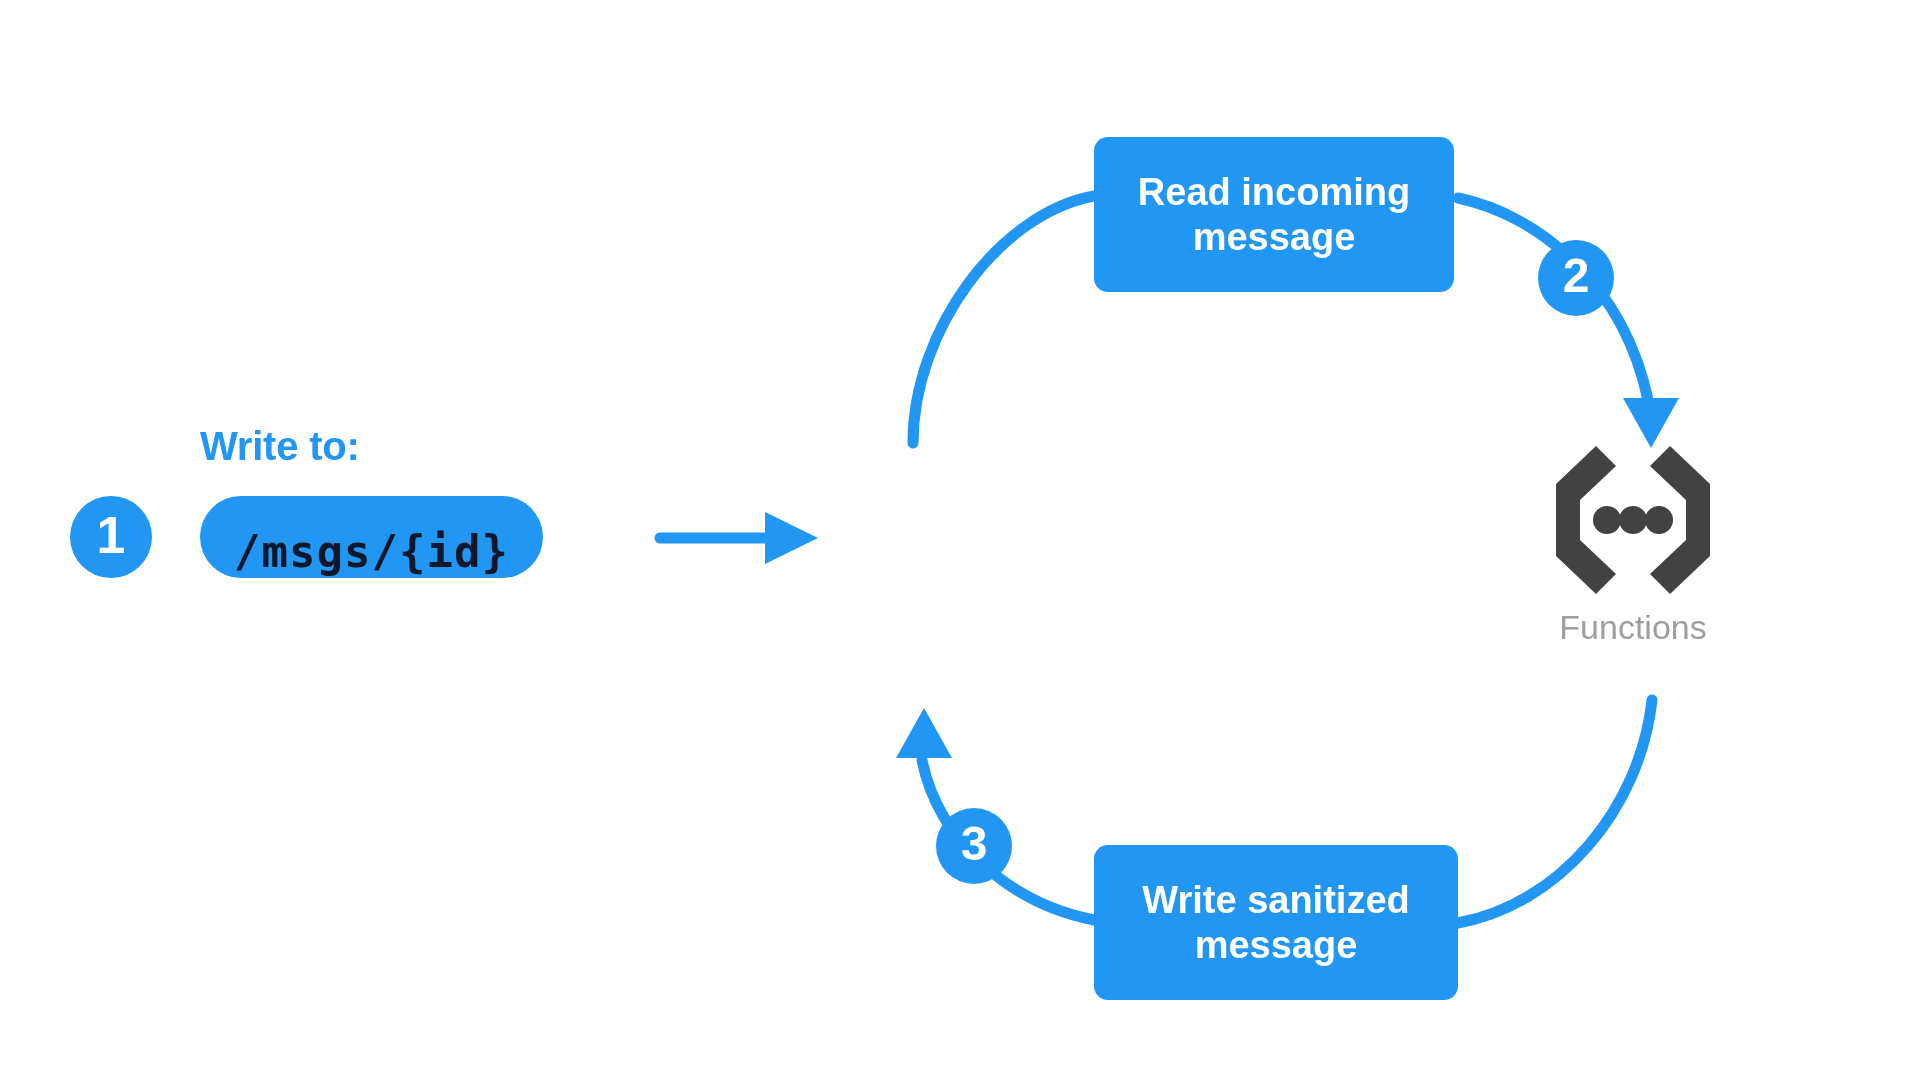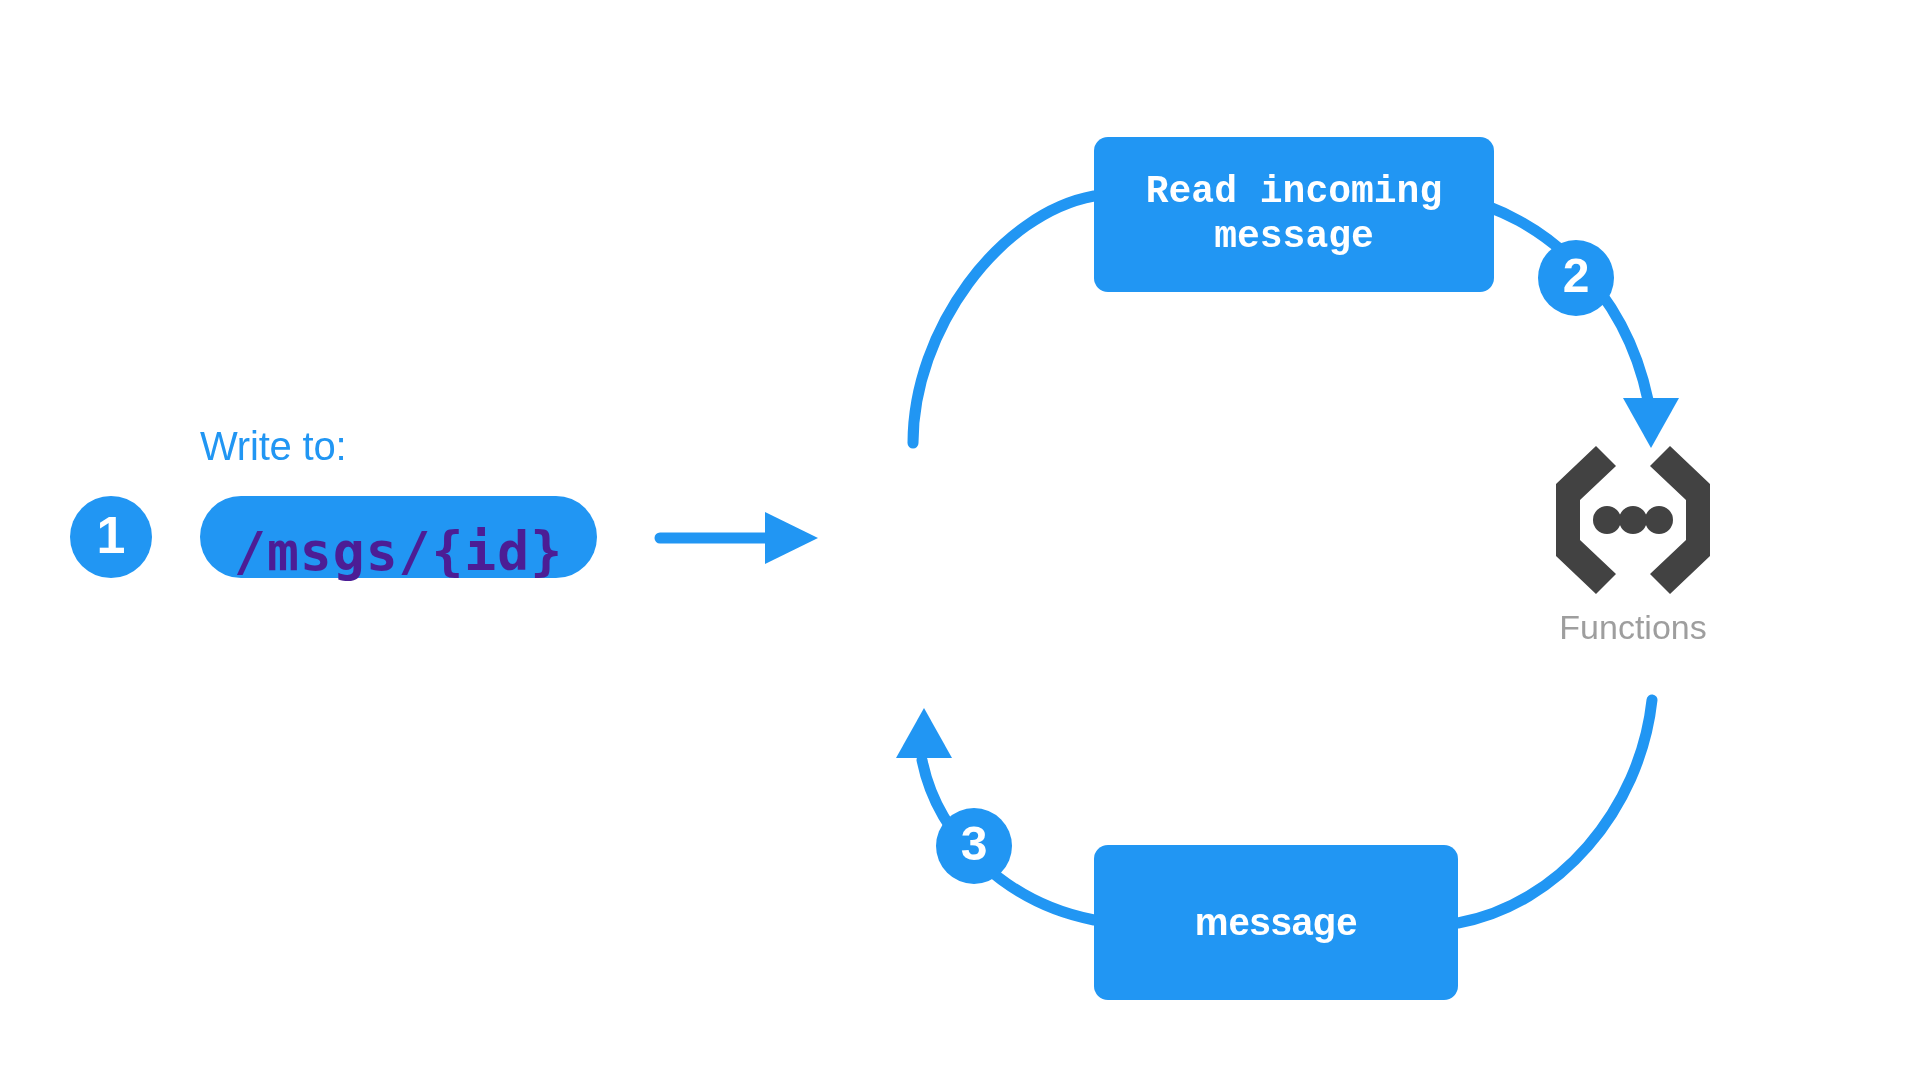--- a/index.html
+++ b/index.html
@@ -33,21 +33,21 @@
   }
 
   
   .node { position: absolute; }
 
   
   #write-to-label {
     left: 200px;
     top: 424px;
     font-size: 40px;
-    font-weight: normal;
+    font-weight: bold;
     color: #2196f3;
     letter-spacing: -0.2px;
     white-space: nowrap;
     text-align: right;
   }
 
   
   .step-badge {
     position: absolute;
     border-radius: 50%;
@@ -90,23 +90,23 @@
     padding: 0 34px;
     border-radius: 41px;
     background: #2196f3;
     display: flex;
     align-items: center;
     justify-content: center;
     box-sizing: border-box;
   }
   #path-pill-text {
     font-family: "DejaVu Sans Mono", "Liberation Mono", monospace;
-    font-size: 53px;
-    font-weight: bold;
-    color: #4c1d95;
+    font-size: 44px;
+    font-weight: bold;
+    color: #0f172a;
     letter-spacing: 1px;
     white-space: nowrap;
     margin-top: 28px;
   }
 
   
   .service {
     display: flex;
     flex-direction: column;
     align-items: center;
@@ -164,23 +164,22 @@
     color: #ffffff;
     font-size: 38px;
     font-weight: bold;
     line-height: 1.18;
     padding: 0 18px;
     box-sizing: border-box;
   }
   #action-read {
     left: 1094px;
     top: 137px;
-    width: 400px;
+    width: 360px;
     height: 155px;
-    font-family: Liberation Mono, monospace;
   }
   #action-write {
     left: 1094px;
     top: 845px;
     width: 364px;
     height: 155px;
   }
 </style>
 </head>
 <body>
@@ -244,20 +243,21 @@
       <div>message</div>
     </div>
   </div>
 
   <div class="step-badge" id="step-badge-2">
     <span>2</span>
   </div>
 
   <div class="node action-box" id="action-write">
     <div>
+      <div>Write sanitized</div>
       <div>message</div>
     </div>
   </div>
 
   <div class="step-badge" id="step-badge-3">
     <span>3</span>
   </div>
 
 </div>
 

